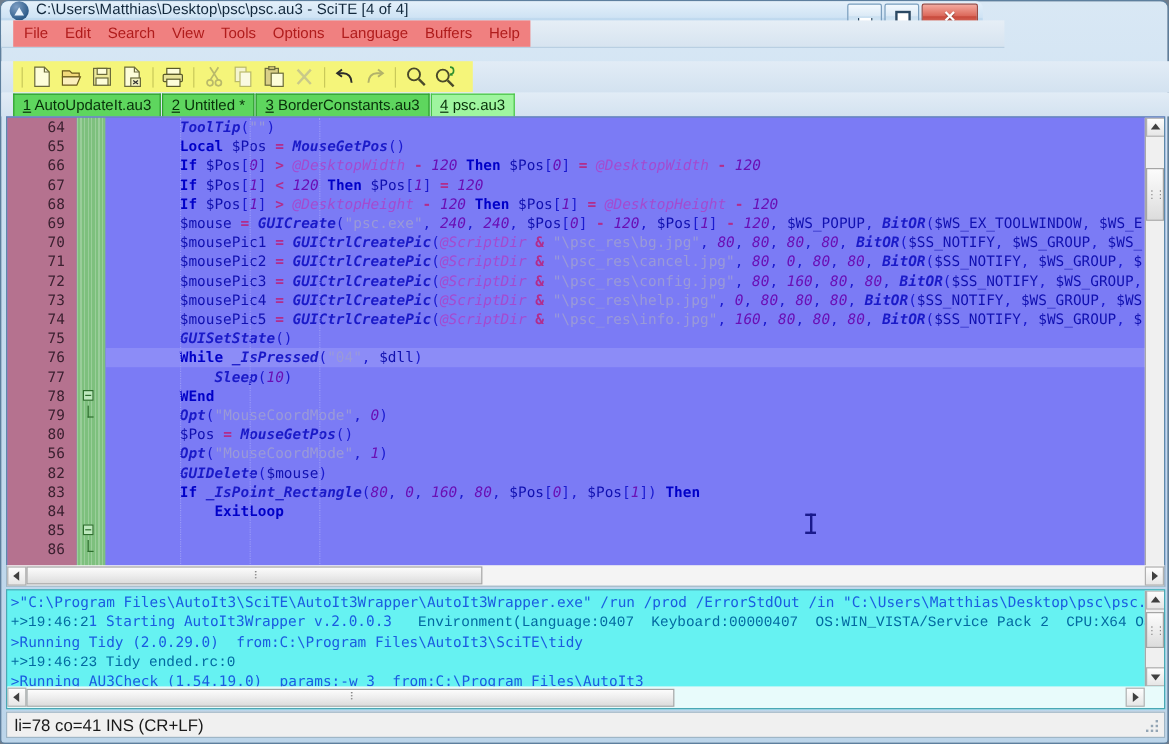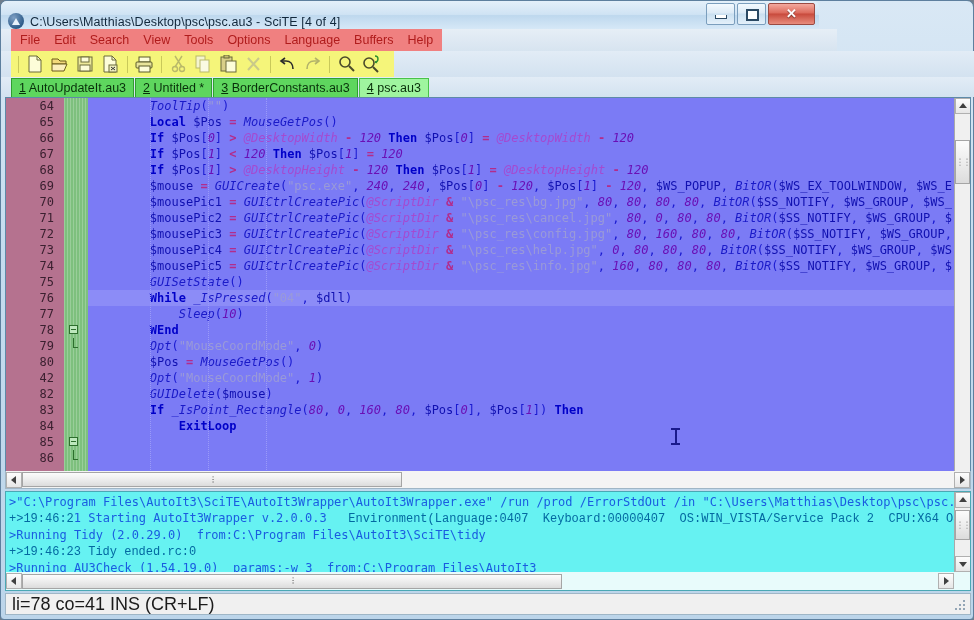--- a/index.html
+++ b/index.html
@@ -23,21 +23,21 @@
     border-radius: 7px 7px 4px 4px;
     padding: 0;
   }
 
   
   #titlebar {
     position: absolute; left: 0; top: 0;
     width: 818px; height: 28px;
     background: linear-gradient(to bottom, #e4f0fa 0%, #cfe3f4 48%, #bed8ee 52%, #d6e8f7 100%);
     border-radius: 6px 6px 0 0;
-    display: flex; align-items: flex-end;
+    display: flex; align-items: flex-start;
   }
   #app-icon {
     width: 16px; height: 16px; margin-left: 7px; margin-right: 6px;
     border-radius: 50%;
     background: radial-gradient(circle at 35% 30%, #7e9fc4, #2e5c8a 70%, #1d3e63);
     position: relative; flex: none;
   }
   #app-icon:after {
     content: "";
     position: absolute; left: 4px; top: 5px;
@@ -79,21 +79,21 @@
   .gl-close {
     position: absolute; left: 0; top: 0; width: 45px; height: 20px;
     color: #fff; font-size: 13px; font-weight: bold;
     text-align: center; line-height: 20px;
     text-shadow: 0 1px 1px rgba(0,0,0,.45);
     font-family: "Liberation Sans", sans-serif;
   }
 
   
   #menubar {
-    position: absolute; left: 0; top: 28px;
+    position: absolute; left: 0; top: 16px;
     width: 836px; height: 22px;
     background: linear-gradient(to bottom, #e6eef6, #d7e4f0);
     border-bottom: 1px solid #b9cfe2;
   }
   #menu-items {
     position: absolute; left: 10px; top: 0;
     height: 22px;
     background: #f08080;
     display: flex; align-items: center;
     padding: 0 2px;
@@ -219,21 +219,21 @@
     position: absolute; left: 9px; top: 0;
     width: 1px; height: 10px; background: #2d6e2d;
   }
   .fold-tail:after {
     content: ""; position: absolute; left: 0; top: 9px;
     width: 5px; height: 1px; background: #2d6e2d;
   }
 
   
   .kw   { color: #0000c8; font-weight: bold; }
-  .fn   { color: #1a1ac8; font-style: italic; font-weight: normal; }
+  .fn   { color: #1a1ac8; font-style: italic; font-weight: bold; }
   .mac  { color: #a44ad0; font-style: italic; }
   .str  { color: #9a9ad8; }
   .num  { color: #6a0fb5; font-style: italic; }
   .var  { color: #1010b0; }
   .opr  { color: #b22c8c; font-weight: bold; }
 
   
   #ed-vscroll {
     position: absolute; right: 0; top: 0;
     width: 16px; height: 390px;
@@ -306,21 +306,21 @@
     box-sizing: border-box;
   }
 
   
   #statusbar {
     position: absolute; left: 4px; top: 592px;
     width: 966px; height: 22px;
     background: #f0f0f0;
     border: 1px solid #9fb6c6;
     box-sizing: border-box;
-    font-size: 18px; color: #1b1b1b;
+    font-size: 14px; color: #1b1b1b;
     line-height: 20px; padding-left: 6px;
     overflow: hidden;
   }
   #resize-grip {
     position: absolute; right: 3px; top: 4px;
     width: 14px; height: 14px;
   }
   #resize-grip b {
     position: absolute; width: 2px; height: 2px; background: #93a5b5;
   }
@@ -498,21 +498,21 @@
           <div class="row">71</div>
           <div class="row">72</div>
           <div class="row">73</div>
           <div class="row">74</div>
           <div class="row">75</div>
           <div class="row">76</div>
           <div class="row">77</div>
           <div class="row">78</div>
           <div class="row">79</div>
           <div class="row">80</div>
-          <div class="row">42</div>
+          <div class="row">56</div>
           <div class="row">82</div>
           <div class="row">83</div>
           <div class="row">84</div>
           <div class="row">85</div>
           <div class="row">86</div>
         </div>
     </div>
     <div id="gutter-fold"></div>
     <div class="fold-marks" id="foldmarks">
         <div class="fold-row"></div>

